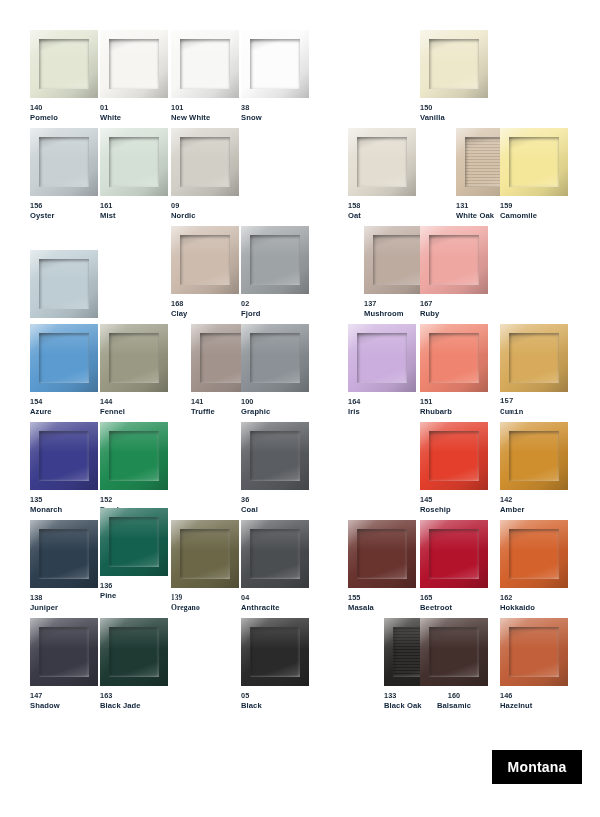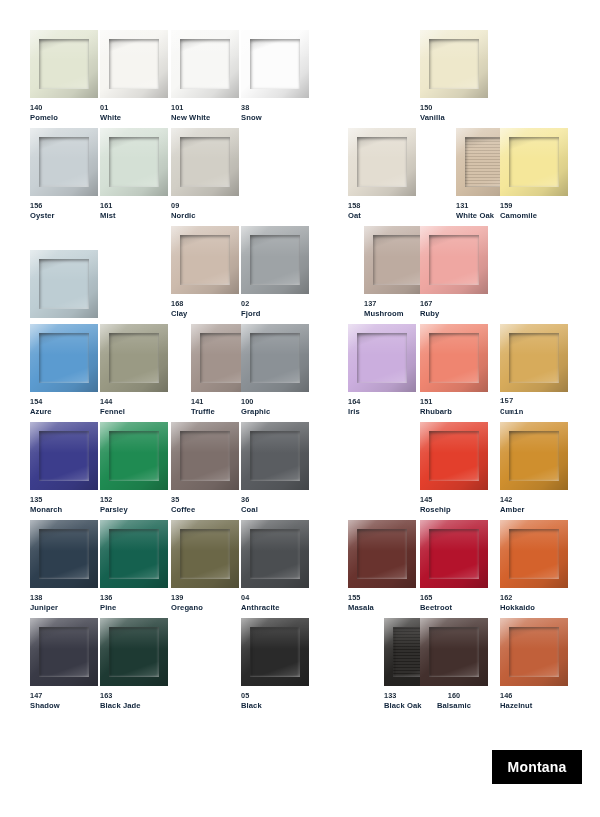--- a/index.html
+++ b/index.html
@@ -496,35 +496,20 @@
           <div class="inner-ridge"></div>
           <div class="inner-shade"></div>
         </div>
         <div class="gloss"></div>
       </div>
       <div class="labels">
         <div class="code">152</div>
         <div class="name">Parsley</div>
       </div>
     </div>
-    <div class="swatch-cell" style="left: 171px; top: 422px;">
-      <div class="swatch" style="background: rgb(125, 111, 107);">
-        <div class="frame" style="background: rgb(125, 111, 107);"></div>
-        <div class="bevel-tl"></div>
-        <div class="inner" style="background-color: rgb(125, 111, 107);">
-          <div class="inner-ridge"></div>
-          <div class="inner-shade"></div>
-        </div>
-        <div class="gloss"></div>
-      </div>
-      <div class="labels">
-        <div class="code">35</div>
-        <div class="name">Coffee</div>
-      </div>
-    </div>
     <div class="swatch-cell" style="left: 241px; top: 422px;">
       <div class="swatch" style="background: rgb(90, 93, 97);">
         <div class="frame" style="background: rgb(90, 93, 97);"></div>
         <div class="bevel-tl"></div>
         <div class="inner" style="background-color: rgb(90, 93, 97);">
           <div class="inner-ridge"></div>
           <div class="inner-shade"></div>
         </div>
         <div class="gloss"></div>
       </div>
@@ -571,36 +556,36 @@
           <div class="inner-ridge"></div>
           <div class="inner-shade"></div>
         </div>
         <div class="gloss"></div>
       </div>
       <div class="labels">
         <div class="code">138</div>
         <div class="name">Juniper</div>
       </div>
     </div>
-    <div class="swatch-cell" style="left: 100px; top: 520px;">
+    <div class="swatch-cell" style="left: 100px; top: 508px;">
       <div class="swatch" style="background: rgb(21, 97, 79);">
         <div class="frame" style="background: rgb(21, 97, 79);"></div>
         <div class="bevel-tl"></div>
         <div class="inner" style="background-color: rgb(21, 97, 79);">
           <div class="inner-ridge"></div>
           <div class="inner-shade"></div>
         </div>
         <div class="gloss"></div>
       </div>
       <div class="labels">
         <div class="code">136</div>
         <div class="name">Pine</div>
       </div>
     </div>
-    <div class="swatch-cell" style="left: 171px; top: 520px;">
+    <div class="swatch-cell" style="left: 171px; top: 520px; font-family: Liberation Serif, serif;">
       <div class="swatch" style="background: rgb(107, 103, 71);">
         <div class="frame" style="background: rgb(107, 103, 71);"></div>
         <div class="bevel-tl"></div>
         <div class="inner" style="background-color: rgb(107, 103, 71);">
           <div class="inner-ridge"></div>
           <div class="inner-shade"></div>
         </div>
         <div class="gloss"></div>
       </div>
       <div class="labels">

